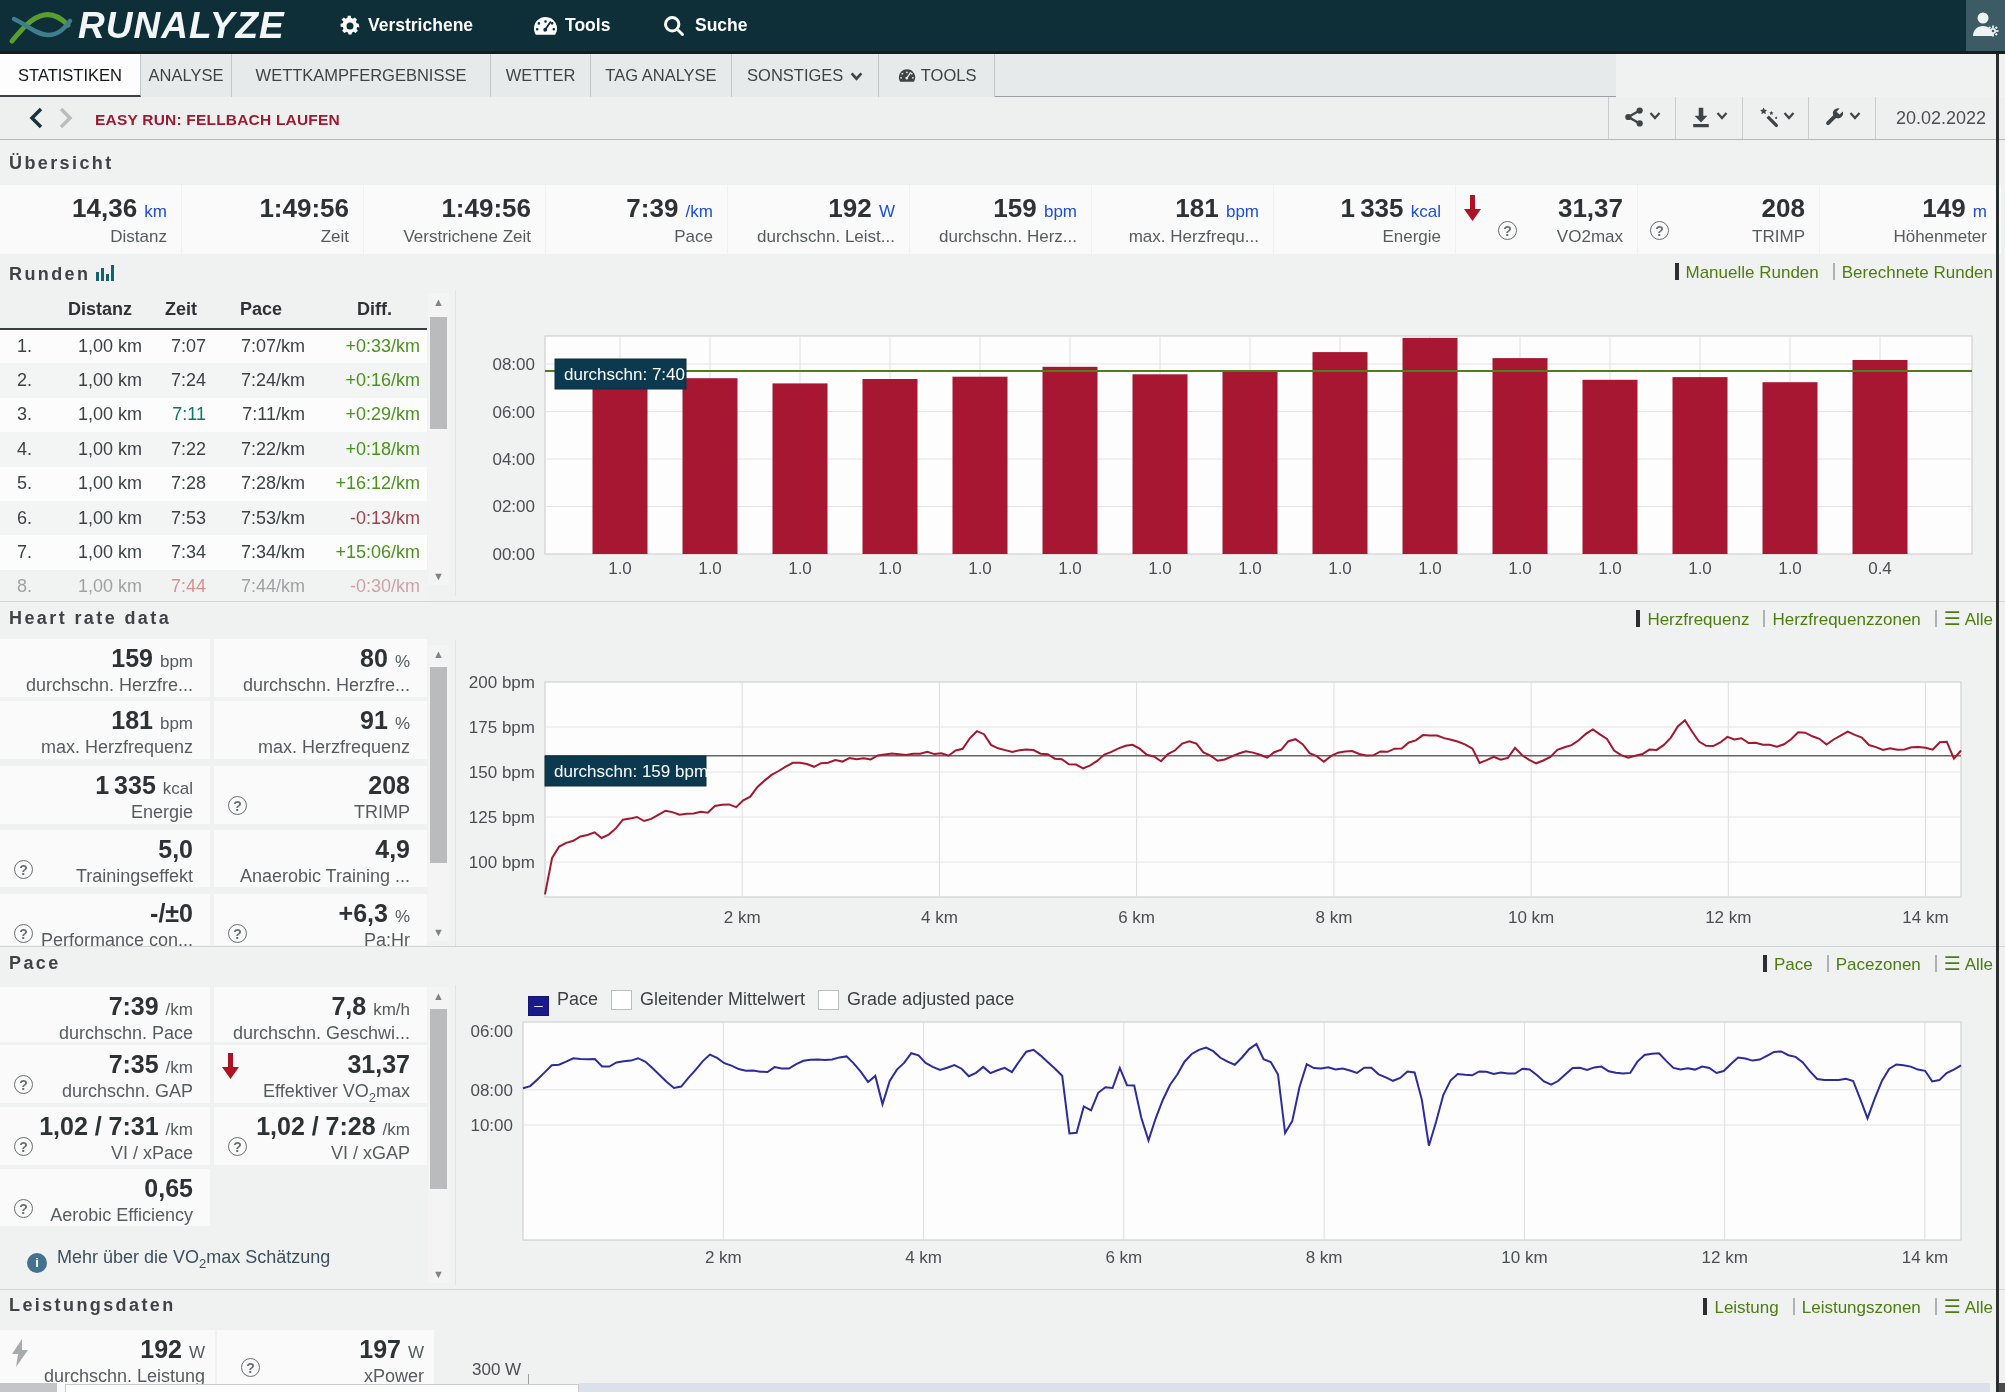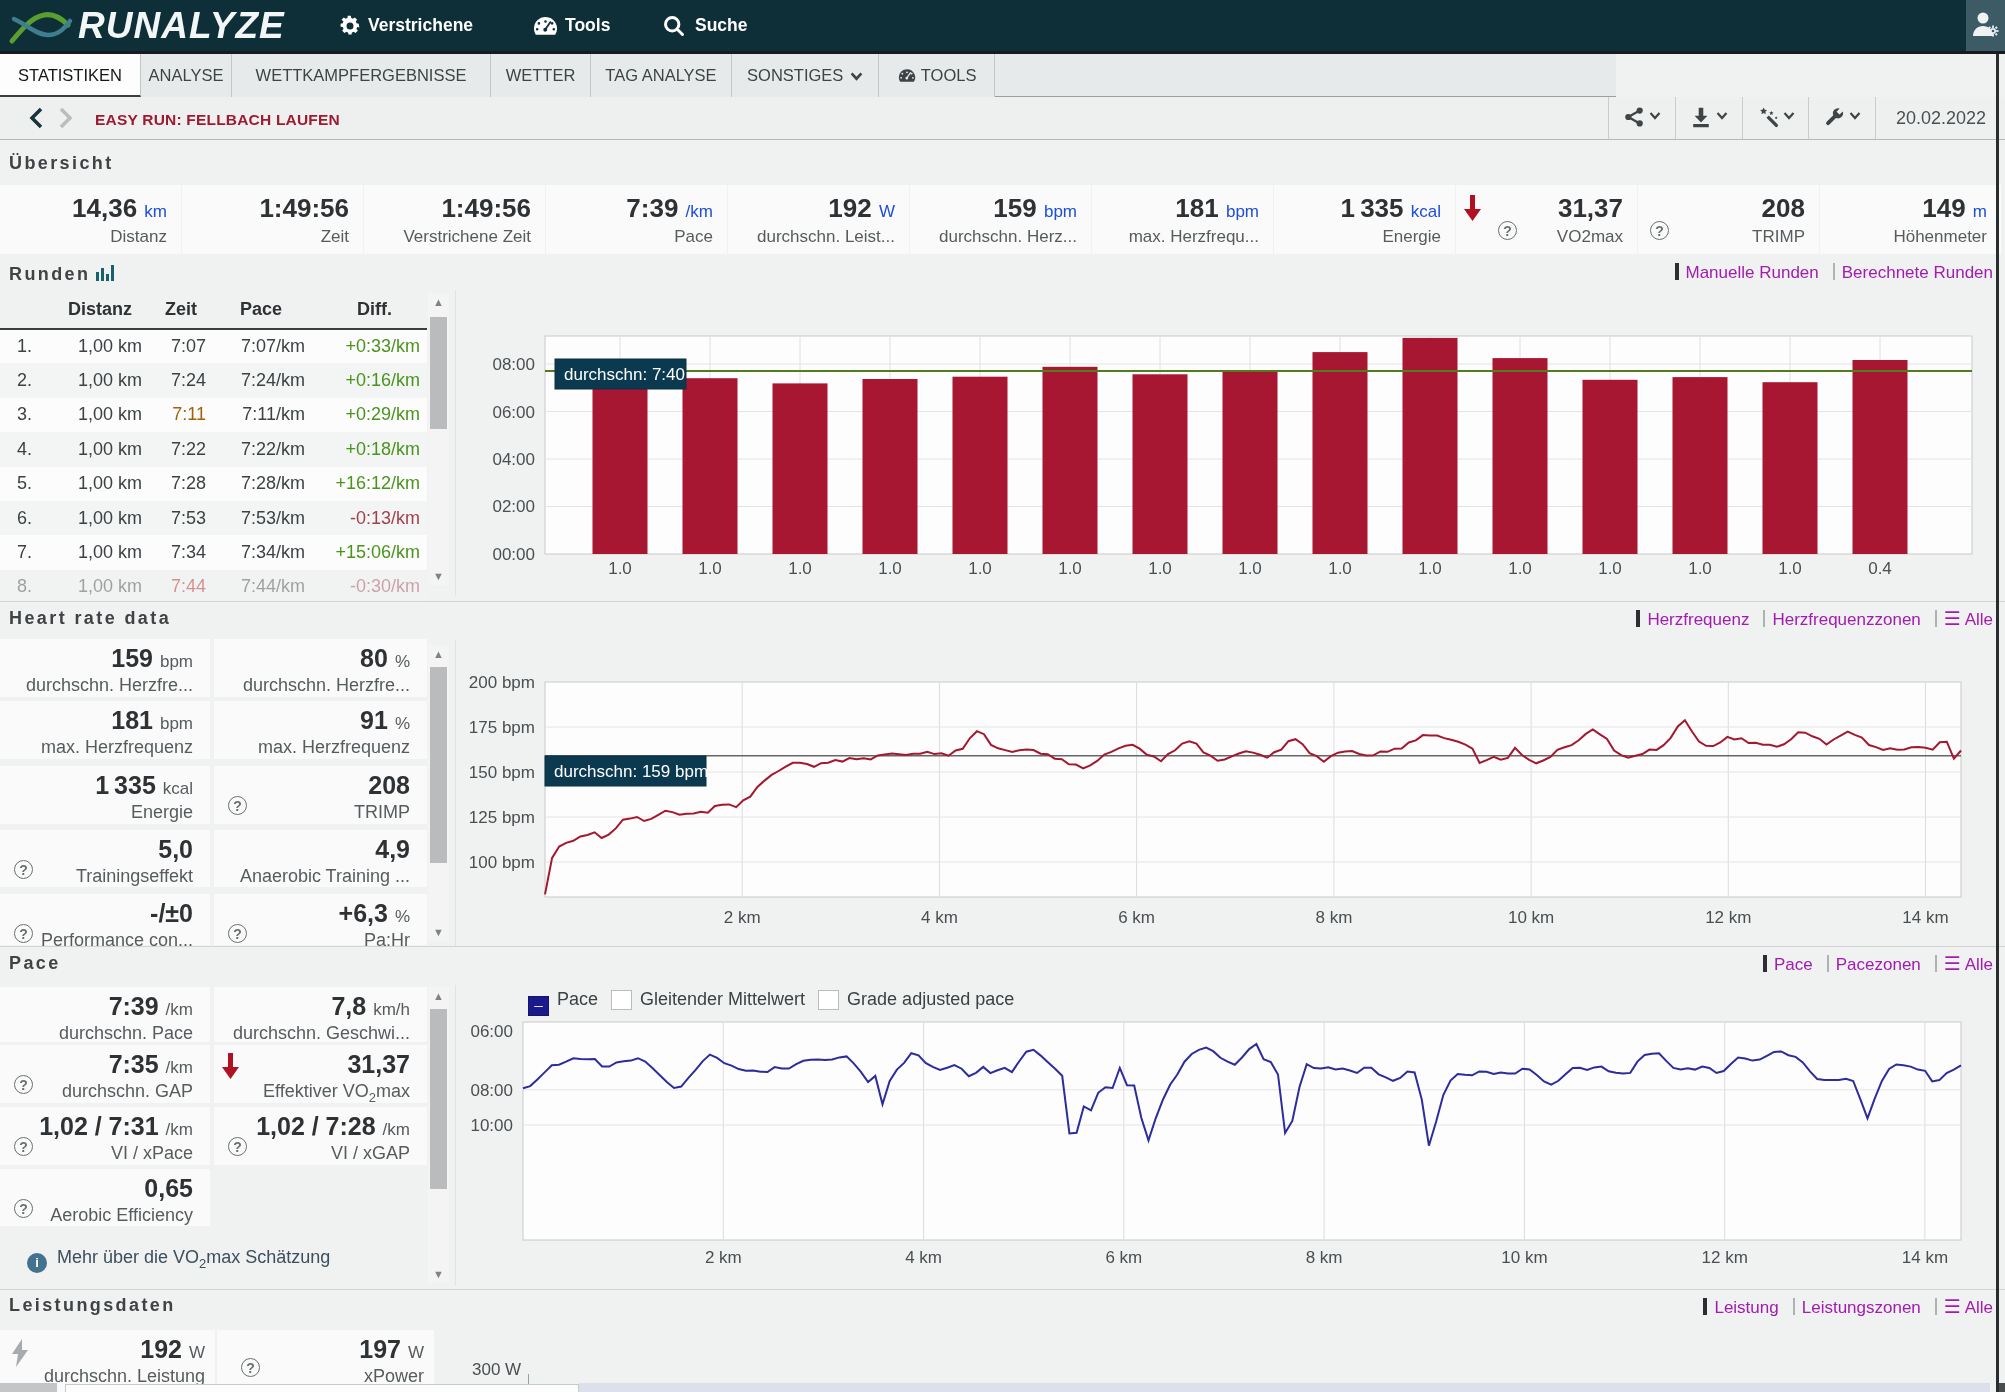--- a/index.html
+++ b/index.html
@@ -16,21 +16,21 @@
 
 #tabs{position:absolute;left:0;top:54px;width:1616px;height:43px;background:#e7eaeb;border-bottom:1px solid #9aa0a2}
 .tab{position:absolute;top:0;height:43px;text-align:center;font-size:16.5px;color:#3e4446;line-height:43px;border-right:1px solid #c3c7c9;background:#e7eaeb;white-space:nowrap}
 .tab.active{background:#fdfdfd;color:#141719;border-bottom:2px solid #3a3f41}
 
 #crumb{position:absolute;left:0;top:97px;width:2005px;height:43px;background:#eef0f0;border-bottom:1px solid #b5b9ba}
 #crumb .title{position:absolute;left:95px;top:14px;font-size:15.5px;font-weight:bold;color:#9c1b31;letter-spacing:.2px}
 .crumbcell{position:absolute;top:0;height:42px;border-left:1px solid #c8cccd;text-align:center;line-height:42px;color:#3f4547}
 
 .sectitle{position:absolute;font-size:18px;font-weight:bold;color:#3f4345;letter-spacing:2.4px}
-.seclinks{position:absolute;font-size:17px;color:#a21caf;white-space:nowrap}
+.seclinks{position:absolute;font-size:17px;color:#4d7c0f;white-space:nowrap}
 .seclinks .bar{display:inline-block;width:4px;height:17px;background:#2b2f31;margin:0 7px -2px 0}
 .seclinks .sep{display:inline-block;width:2px;height:17px;background:#aeb2b3;margin:0 7px -2px 14px}
 .hline{position:absolute;left:0;width:2005px;height:1px;background:#d2d5d5}
 
 .obox{position:absolute;top:185px;height:69px;background:#fafafa;text-align:right;padding-right:14px}
 .obox .num{font-size:26px;font-weight:bold;color:#2e3234;margin-top:8px;white-space:nowrap}
 .obox .num .unit{font-size:17px;font-weight:normal;color:#1d4ed8}
 .obox .lab{font-size:17px;color:#565c5e;margin-top:3px;white-space:nowrap}
 
 .scell{position:absolute;background:#fafafa;text-align:right;padding-right:17px}
@@ -239,21 +239,21 @@
         <tr style="background:#f3f4f4;;height:34.4px">
           <td style="text-align:left;padding-left:17px;color:#3c4244">2.</td>
           <td style="color:#3c4244">1,00 km</td>
           <td style="color:#3c4244">7:24</td>
           <td style="color:#3c4244">7:24/km</td>
           <td class="green" style="padding-right:7px">+0:16/km</td>
         </tr>
         <tr style="background:#fcfcfc;;height:34.4px">
           <td style="text-align:left;padding-left:17px;color:#3c4244">3.</td>
           <td style="color:#3c4244">1,00 km</td>
-          <td style="color:#a16207">7:11</td>
+          <td style="color:#0f766e">7:11</td>
           <td style="color:#3c4244">7:11/km</td>
           <td class="green" style="padding-right:7px">+0:29/km</td>
         </tr>
         <tr style="background:#f3f4f4;;height:34.4px">
           <td style="text-align:left;padding-left:17px;color:#3c4244">4.</td>
           <td style="color:#3c4244">1,00 km</td>
           <td style="color:#3c4244">7:22</td>
           <td style="color:#3c4244">7:22/km</td>
           <td class="green" style="padding-right:7px">+0:18/km</td>
         </tr>

